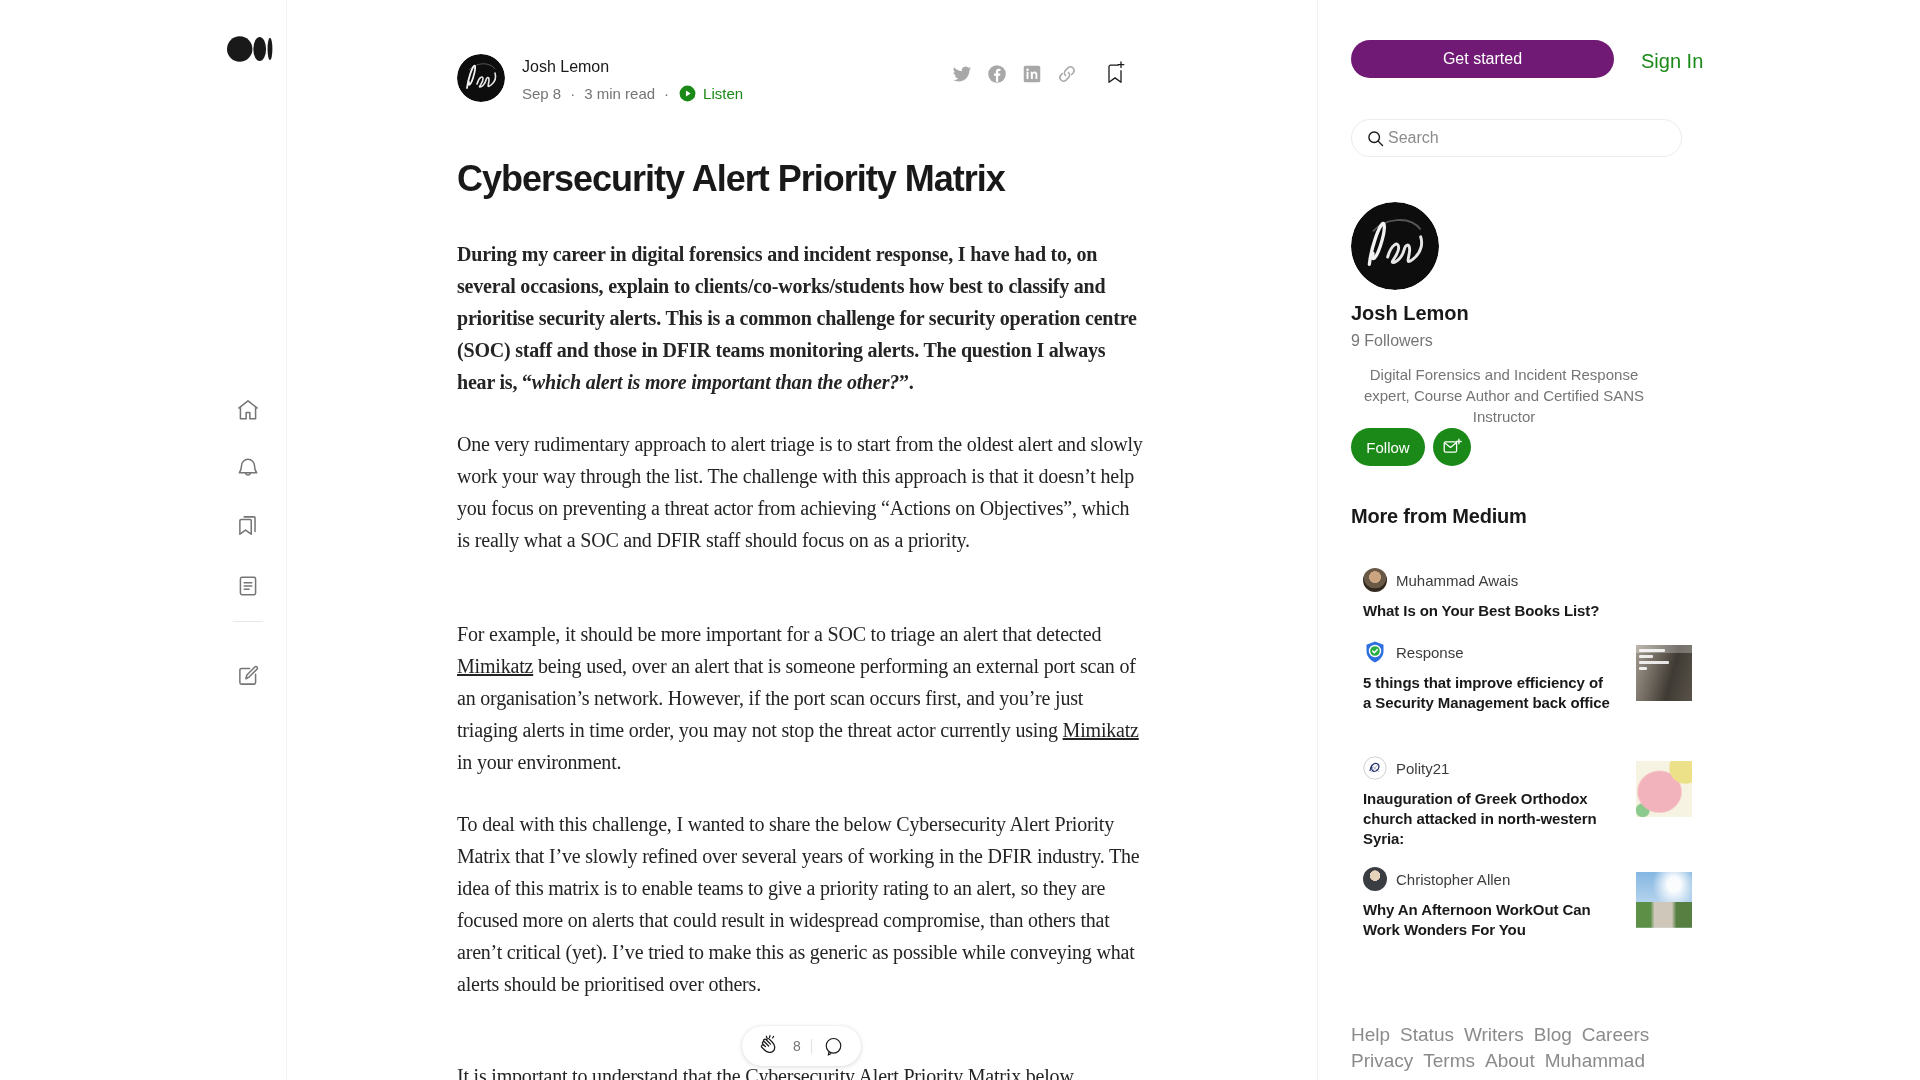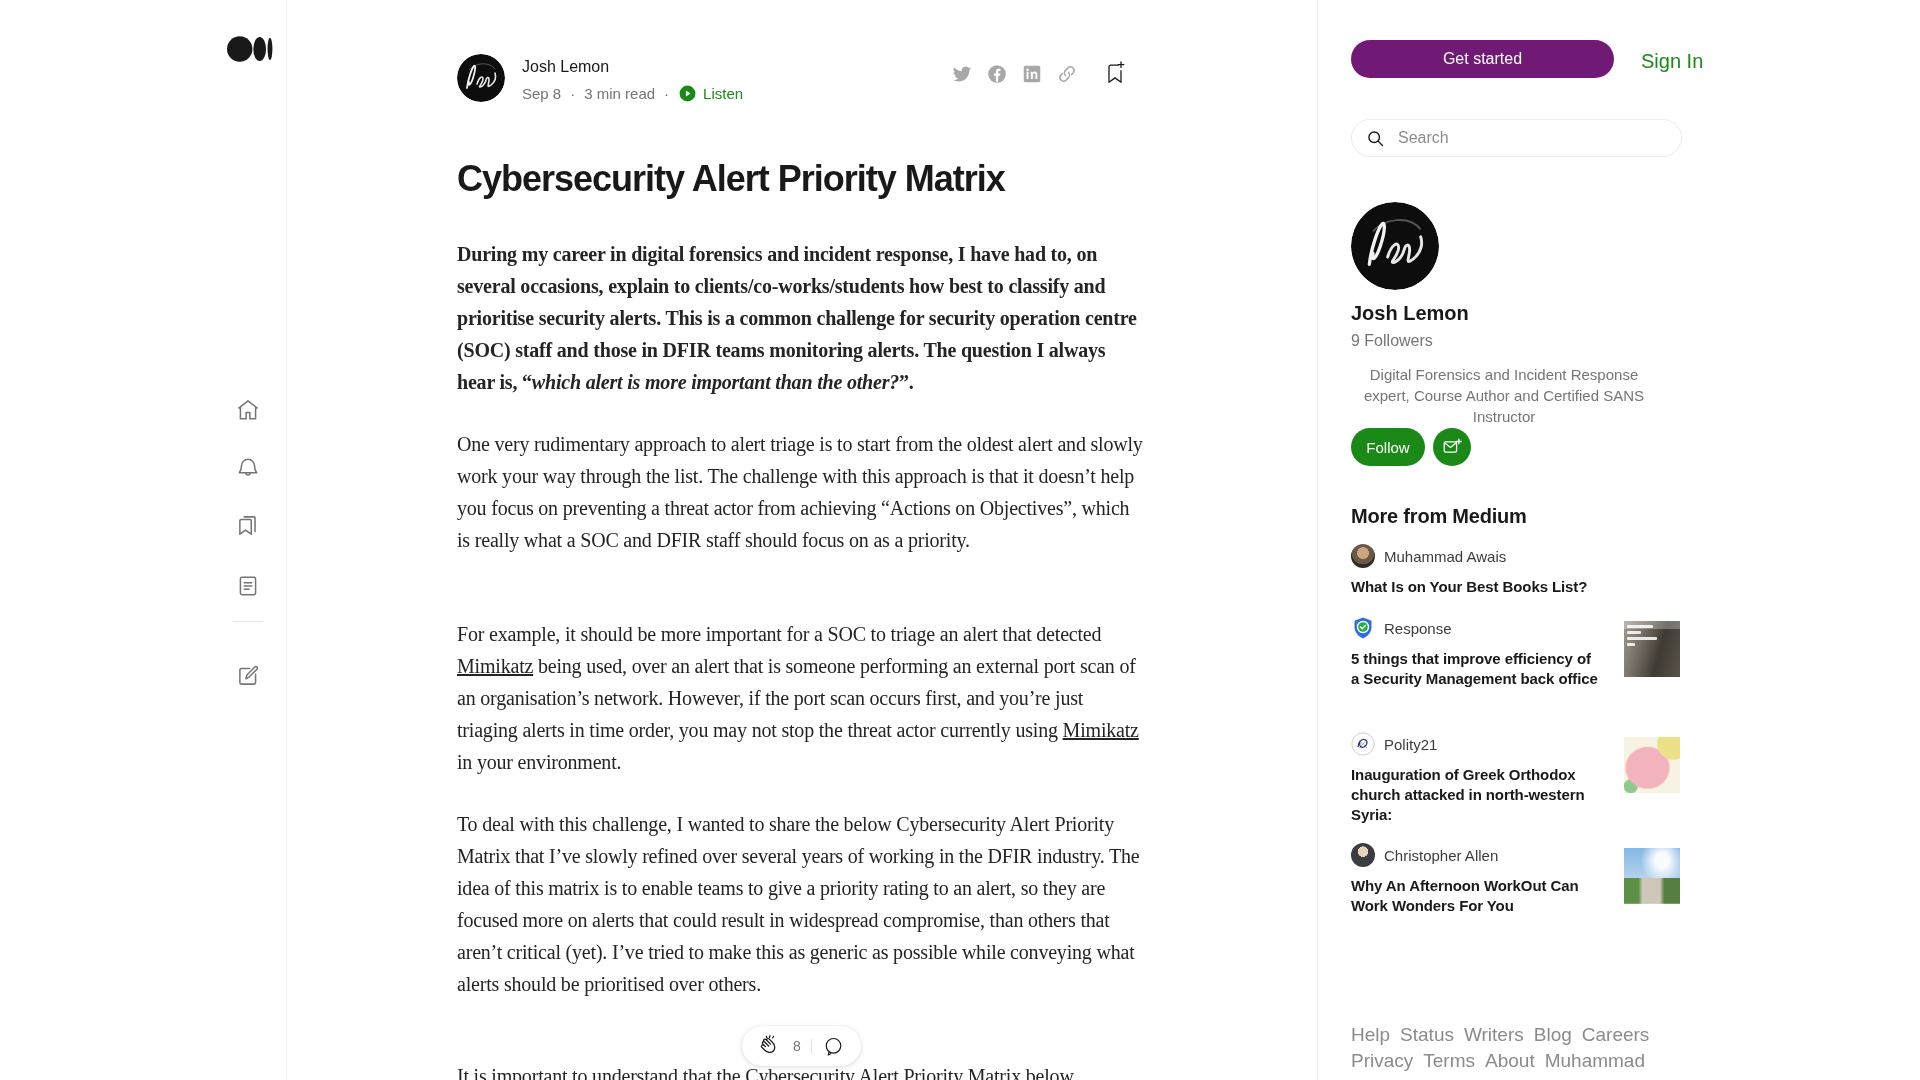--- a/index.html
+++ b/index.html
@@ -37,33 +37,33 @@
   .clap-count{font-size:14px;color:#757575;}
   .vsep{width:1px;height:15px;background:#e2e2e2;}
 
   
   .main-sep{position:absolute;left:1317px;top:0;width:1px;height:1080px;background:#f2f2f2;}
   .sidebar{position:absolute;left:1351px;top:0;width:331px;height:1080px;}
   .btn-get{position:absolute;left:0;top:40px;width:263px;height:38px;background:#701a75;color:#fff;
     border-radius:19px;font-size:16px;display:flex;align-items:center;justify-content:center;cursor:pointer;}
   .sign-in{position:absolute;left:290px;top:50px;font-size:20px;color:#1a8917;cursor:pointer;white-space:nowrap;}
   .search{position:absolute;left:0;top:119px;width:331px;height:38px;border:1px solid #ececec;border-radius:19px;
-    box-sizing:border-box;display:flex;align-items:center;gap:10px;padding:0 13px;}
+    box-sizing:border-box;display:flex;align-items:center;padding:0 13px;}
   .search input{border:none;outline:none;flex:1;font-size:16px;color:#191919;font-family:"Liberation Sans",sans-serif;background:transparent;}
   .search input::placeholder{color:#8b8b8b;}
   .avatar88{position:absolute;left:0;top:202px;width:88px;height:88px;border-radius:50%;overflow:hidden;}
   .prof-name{position:absolute;left:0;top:302px;font-size:20px;font-weight:700;color:#191919;}
   .followers{position:absolute;left:0;top:332px;font-size:16px;color:#757575;}
   .bio{position:absolute;left:0;top:364px;width:306px;font-size:15px;line-height:21px;color:#757575;text-align:center;}
   .btn-follow{position:absolute;left:0;top:428px;width:74px;height:38px;background:#1a8917;color:#fff;border-radius:19px;
     font-size:15px;display:flex;align-items:center;justify-content:center;cursor:pointer;}
   .btn-sub{position:absolute;left:82px;top:428px;width:38px;height:38px;background:#1a8917;border-radius:50%;
     display:flex;align-items:center;justify-content:center;cursor:pointer;}
   .more-head{position:absolute;left:0;top:505px;font-size:20px;font-weight:700;color:#191919;letter-spacing:-0.2px;}
-  .item{position:absolute;left:0;width:331px;cursor:pointer;}
+  .item{position:absolute;left:12px;width:331px;cursor:pointer;margin-top:24px;}
   .i1{top:544px;} .i2{top:616px;} .i3{top:732px;} .i4{top:843px;}
   .item-row{display:flex;align-items:center;gap:9px;}
   .av24{width:24px;height:24px;border-radius:50%;flex:0 0 24px;}
   .item-author{font-size:15px;color:#3c3c3c;}
   .item-title{margin-top:9px;width:252px;font-size:15px;font-weight:700;line-height:20px;color:#191919;letter-spacing:-0.1px;}
   .thumb{position:absolute;right:2px;top:5px;width:56px;height:56px;}
   .thumb-office{background:
      linear-gradient(180deg,rgba(255,255,255,.28) 0 14%,transparent 15%),
      linear-gradient(105deg,#a29a8e 0%,#6e675e 35%,#3f3a33 62%,#59534b 100%);}
   .thumb-map{background:

